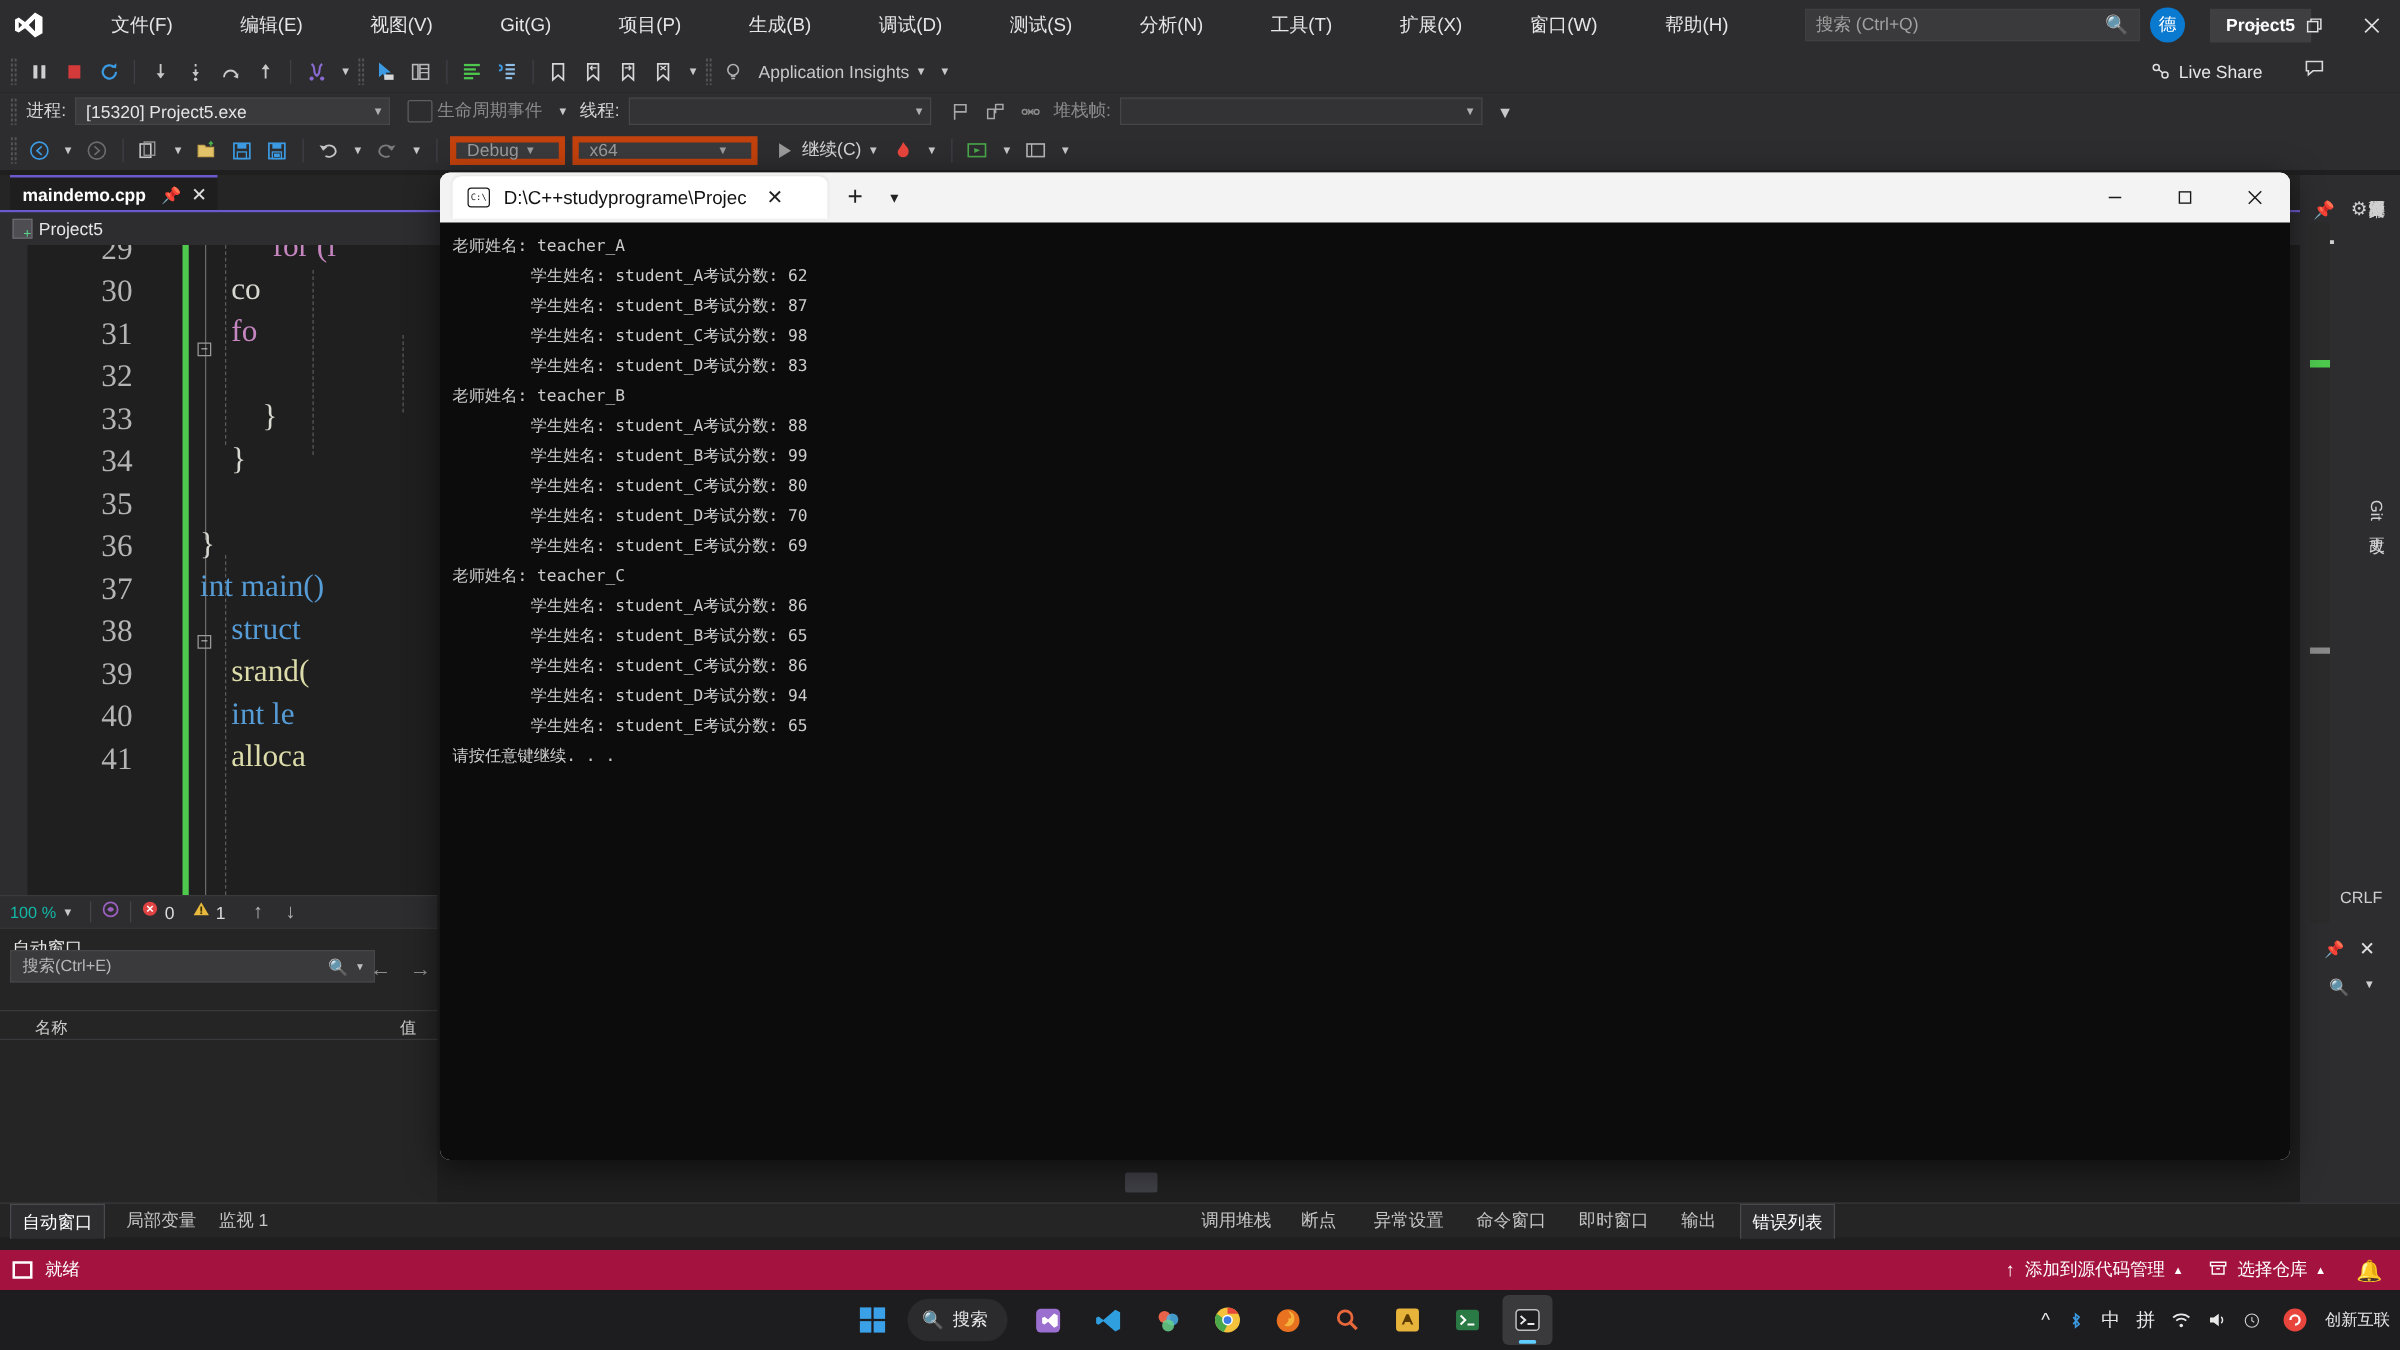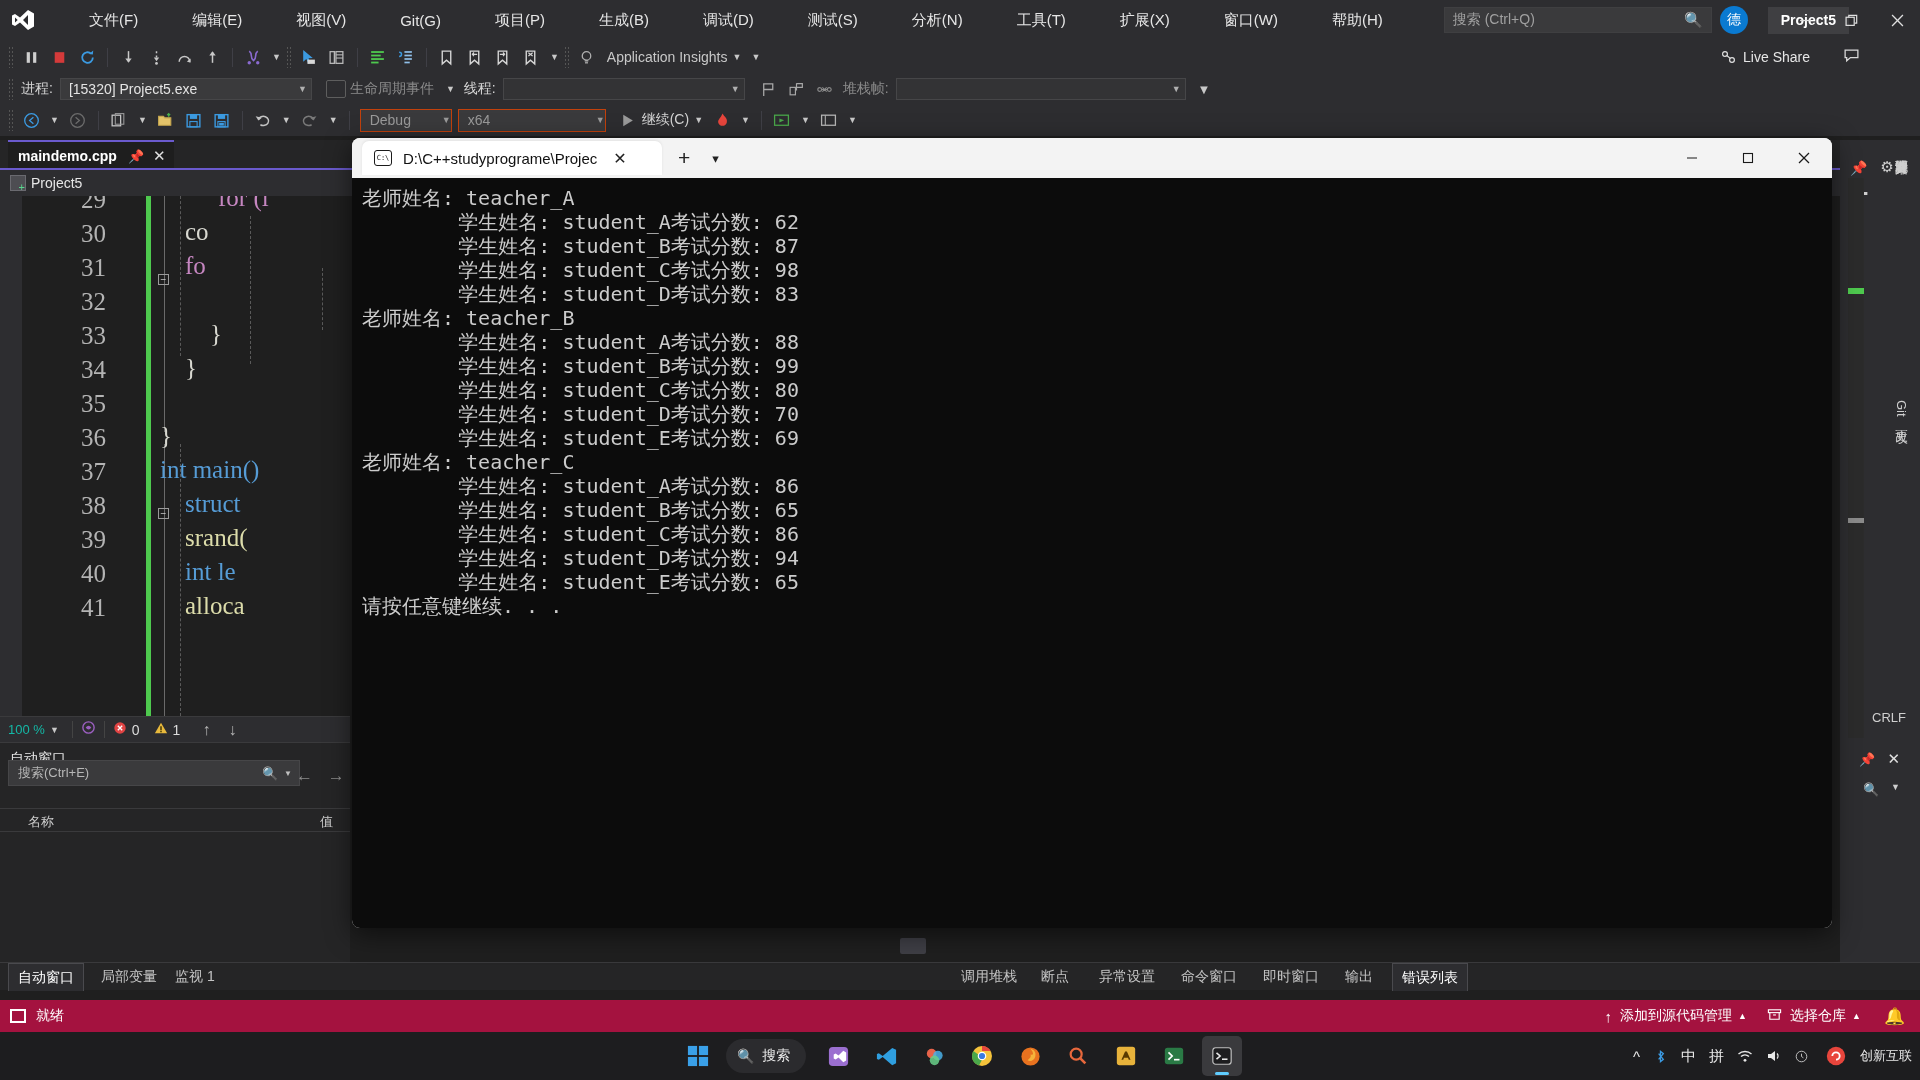--- a/index.html
+++ b/index.html
@@ -76,22 +76,22 @@
   .combo .cv { flex: 1; overflow: hidden; }
   .combo .arr { color: #b0b0b0; font-size: 9px; margin-left: 6px; }
   .combo.empty { background: #333335; }
 
   
   .toolbar3 {
     position: absolute; left: 0; top: 104px; width: 1920px; height: 32px;
     background: #2d2d30; display: flex; align-items: center; padding-left: 8px;
   }
   .cfgcombo {
-    height: 23px; background: #3a3a3c; border: 1px solid #c2410c; display: flex;
-    align-items: center; padding: 0 0 0 9px; color: #9a9a9a; font-size: 14px;
+    height: 23px; background: #3a3a3c; border: 5px solid #c2410c; display: flex;
+    align-items: center; padding: 0 18px 0 9px; color: #9a9a9a; font-size: 14px;
   }
 
   
   .tabstrip {
     position: absolute; left: 0; top: 140px; width: 1840px; height: 30px;
     background: #252526;
   }
   .tabitem {
     position: absolute; left: 8px; top: 0; height: 30px; background: #1e1e1e;
     border-top: 2px solid #6a5acd; display: flex; align-items: center;
@@ -237,21 +237,21 @@
   .cchev { margin-left: 22px; color: #222; font-size: 13px; }
   .cwin-btns { position: absolute; right: 0; top: 0; height: 40px; display: flex; }
   .cwb { width: 56px; height: 40px; display: flex; align-items: center; justify-content: center;
          color: #1a1a1a; font-size: 14px; }
   .cwb svg { width: 12px; height: 12px; }
   .console-body {
     position: absolute; left: 0; top: 40px; width: 1480px; height: 750px;
     background: #0c0c0c; padding: 8px 10px 0 10px;
   }
   .cline {
-    color: #ccc; font-size: 20px; line-height: 24px;
+    color: #ccc; font-size: 13px; line-height: 24px;
     font-family: "DejaVu Sans Mono", "Liberation Mono", monospace; white-space: pre;
   }
 </style>
 </head>
 <body>
 
 <div id="app">
 
   <div class="menubar">
     <div class="vs-logo">

